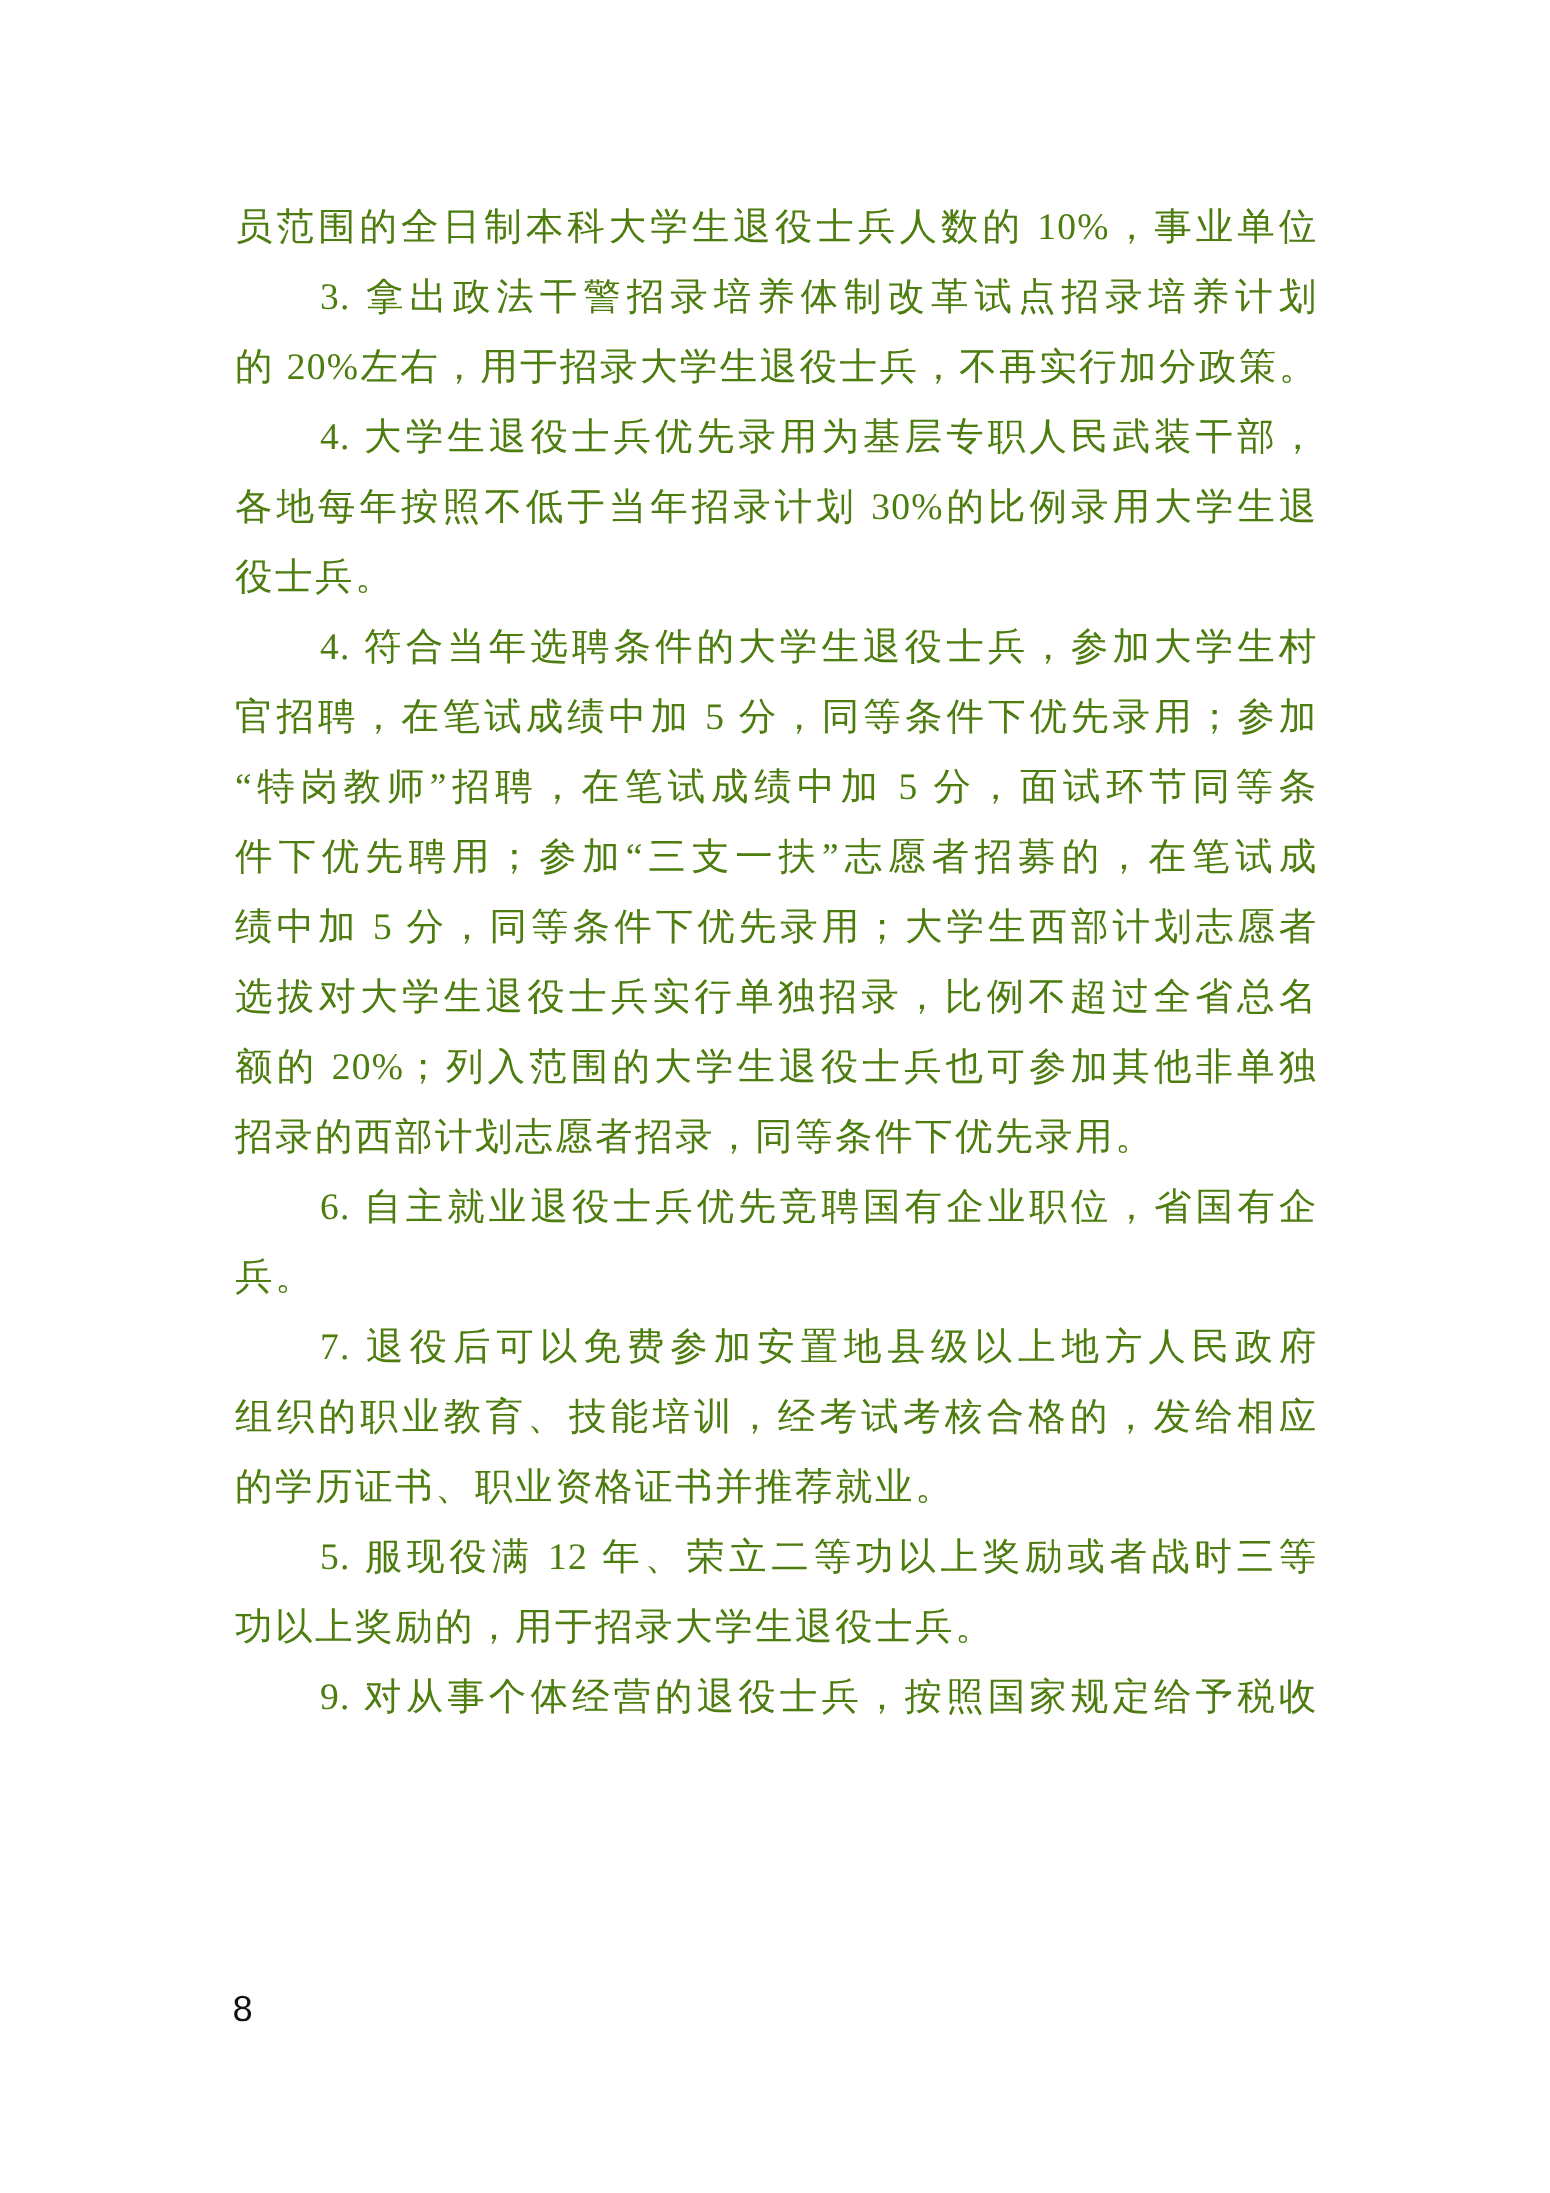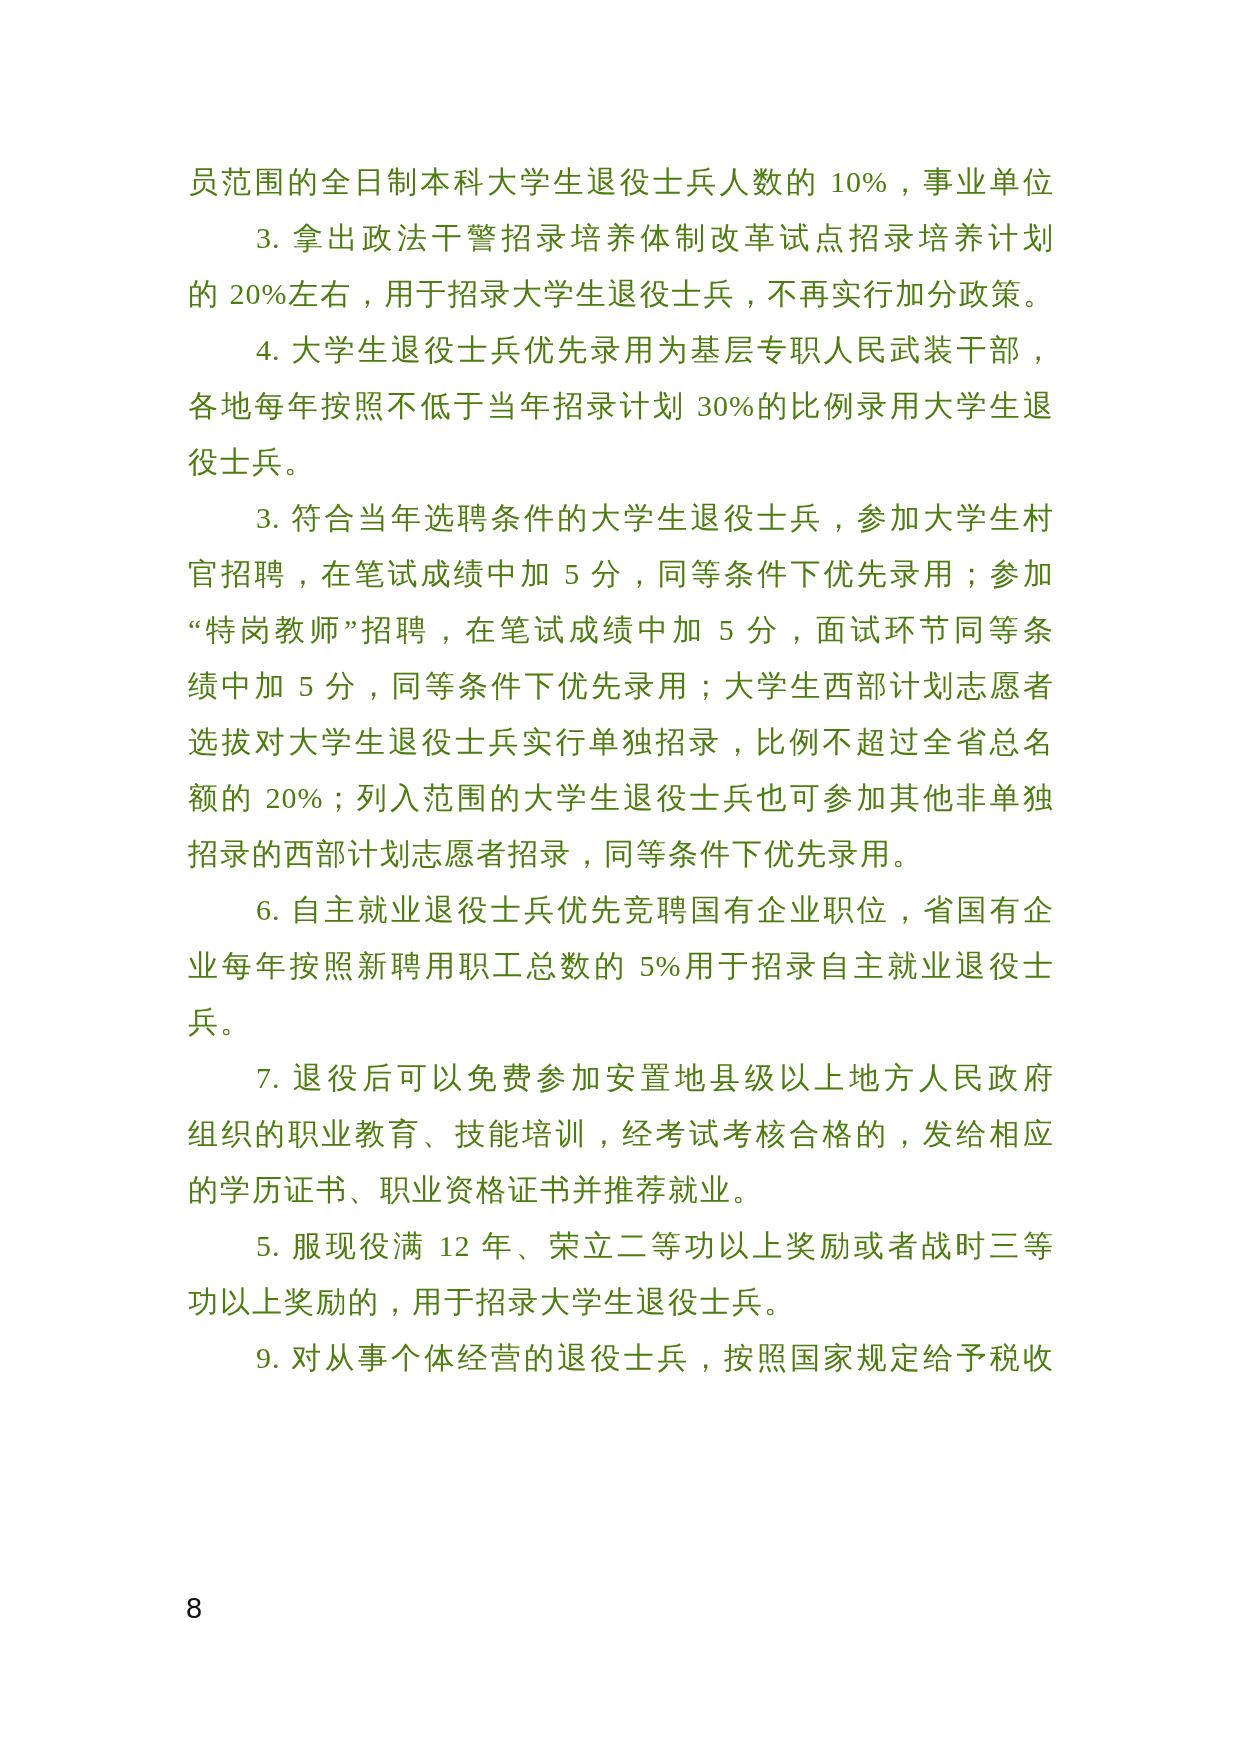--- a/index.html
+++ b/index.html
@@ -54,29 +54,29 @@
 <body>
 
 <div class="sheet">
   <div class="textblock">
     <div class="line">员范围的全日制本科大学生退役士兵人数的 10%，事业单位</div>
     <div class="line indent">3. 拿出政法干警招录培养体制改革试点招录培养计划</div>
     <div class="line">的 20%左右，用于招录大学生退役士兵，不再实行加分政策。</div>
     <div class="line indent">4. 大学生退役士兵优先录用为基层专职人民武装干部，</div>
     <div class="line">各地每年按照不低于当年招录计划 30%的比例录用大学生退</div>
     <div class="line end">役士兵。</div>
-    <div class="line indent">3. 符合当年选聘条件的大学生退役士兵，参加大学生村</div>
+    <div class="line indent">4. 符合当年选聘条件的大学生退役士兵，参加大学生村</div>
     <div class="line">官招聘，在笔试成绩中加 5 分，同等条件下优先录用；参加</div>
     <div class="line">“特岗教师”招聘，在笔试成绩中加 5 分，面试环节同等条</div>
+    <div class="line">件下优先聘用；参加“三支一扶”志愿者招募的，在笔试成</div>
     <div class="line">绩中加 5 分，同等条件下优先录用；大学生西部计划志愿者</div>
     <div class="line">选拔对大学生退役士兵实行单独招录，比例不超过全省总名</div>
     <div class="line">额的 20%；列入范围的大学生退役士兵也可参加其他非单独</div>
     <div class="line end">招录的西部计划志愿者招录，同等条件下优先录用。</div>
     <div class="line indent">6. 自主就业退役士兵优先竞聘国有企业职位，省国有企</div>
-    <div class="line">业每年按照新聘用职工总数的 5%用于招录自主就业退役士</div>
     <div class="line end">兵。</div>
     <div class="line indent">7. 退役后可以免费参加安置地县级以上地方人民政府</div>
     <div class="line">组织的职业教育、技能培训，经考试考核合格的，发给相应</div>
     <div class="line end">的学历证书、职业资格证书并推荐就业。</div>
     <div class="line indent">5. 服现役满 12 年、荣立二等功以上奖励或者战时三等</div>
     <div class="line end">功以上奖励的，用于招录大学生退役士兵。</div>
     <div class="line indent">9. 对从事个体经营的退役士兵，按照国家规定给予税收</div>
   </div>
 
   <div class="page-number">8</div>

